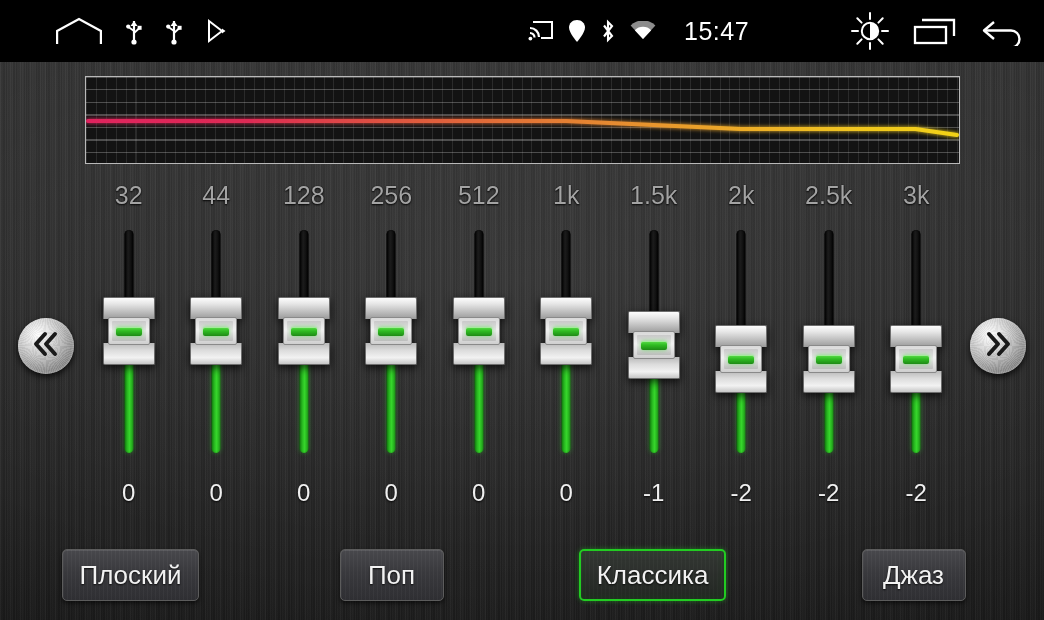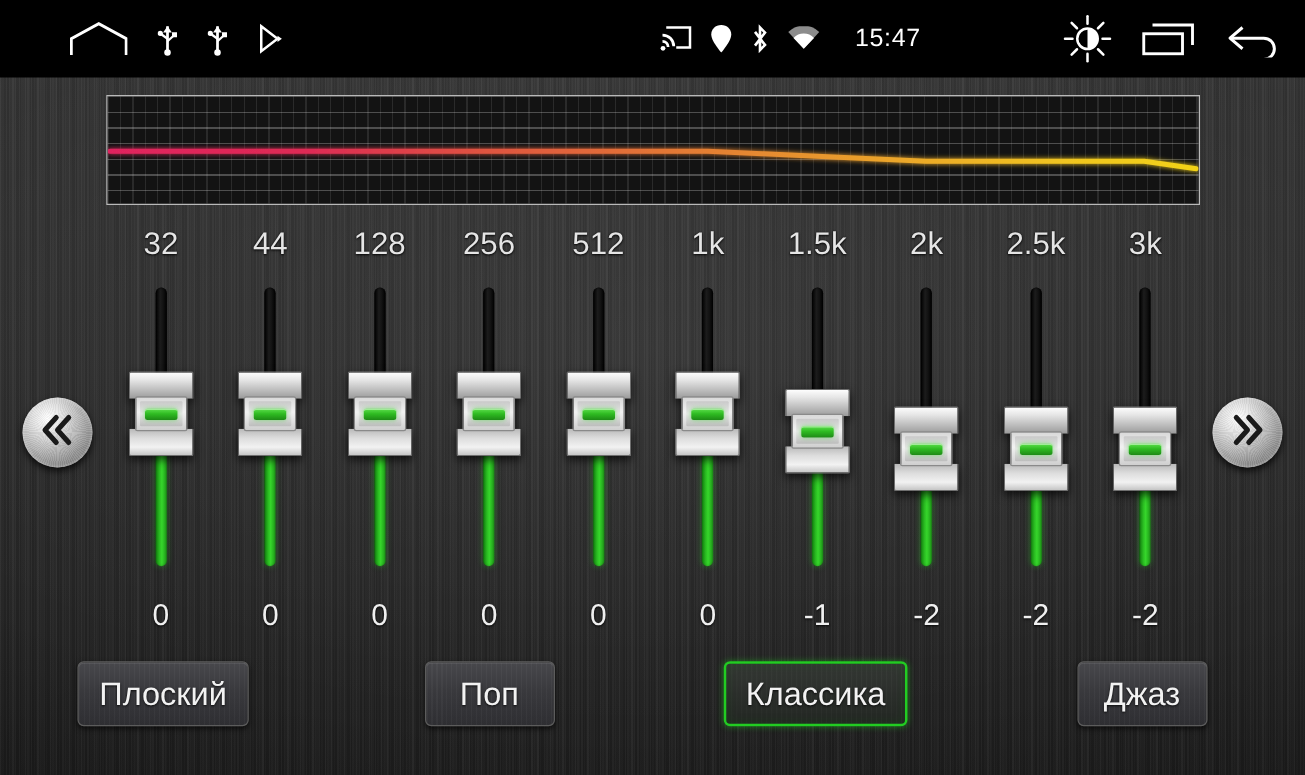--- a/index.html
+++ b/index.html
@@ -36,21 +36,21 @@
   
   #statusbar {
     position:absolute; left:0; top:0; width:1044px; height:62px;
     background:#000; z-index:40;
   }
   .sb-left { position:absolute; left:56px; top:0; height:62px; display:flex; align-items:center; gap:24px; }
   .sb-right{ position:absolute; right:18px; top:0; height:62px; display:flex; align-items:center; gap:22px; }
   .sb-mid  { position:absolute; left:528px; top:0; height:62px; display:flex; align-items:center; gap:14px; }
   .sbicon { display:block; fill:#fff; }
   #clock {
-    color:#fff; font-size:20px; letter-spacing:0.5px; margin-left:14px; margin-right:6px;
+    color:#fff; font-size:25px; letter-spacing:0.5px; margin-left:14px; margin-right:6px;
     font-family:"Liberation Sans", sans-serif;
   }
 
   
   #graph {
     position:absolute; left:85px; top:76px; width:875px; height:88px;
     border:1px solid #b9b9b9;
     background:#131313;
     overflow:hidden;
   }
@@ -67,21 +67,21 @@
       rgba(0,0,0,0) 1px, rgba(0,0,0,0) 12.5px);
   }
   #graph svg { position:absolute; left:0; top:0; }
 
   
   .labelrow { position:absolute; left:85px; width:875px; display:flex; z-index:10; }
   .labelrow > div { flex:1; text-align:center; }
   #freqrow { top:181px; }
   #valrow  { top:479px; }
   .freq {
-    color:#e5e5e5; font-size:25px;
+    color:#a3a3a3; font-size:25px;
     text-shadow:0 1px 2px rgba(0,0,0,0.9), 0 0 1px rgba(0,0,0,0.9);
   }
   .val {
     color:#f0f0f0; font-size:24px;
     text-shadow:0 1px 2px rgba(0,0,0,0.9);
   }
 
   
   #sliders { position:absolute; left:85px; top:225px; width:875px; height:235px; display:flex; z-index:10; }
   .slider { flex:1; position:relative; height:235px; }
@@ -143,21 +143,21 @@
     background:repeating-conic-gradient(from 0deg,
       rgba(255,255,255,0.16) 0deg 2deg, rgba(0,0,0,0.07) 2deg 4deg);
     opacity:0.55;
   }
   #nav-prev { left:18px; }
   #nav-next { right:18px; }
   .navbtn svg { position:relative; z-index:2; }
 
   
   #presets {
-    position:absolute; left:0; top:524px; width:1044px; height:62px;
+    position:absolute; left:0; top:544px; width:1044px; height:62px;
     display:flex; z-index:15;
   }
   .preset-cell { flex:1; display:flex; align-items:center; justify-content:center; }
   .preset {
     min-width:104px; height:52px; padding:0 16px;
     display:flex; align-items:center; justify-content:center;
     color:#f2f2f2; font-size:26px; white-space:nowrap;
     border-radius:5px;
     border:1px solid #5c5c5c;
     background:

